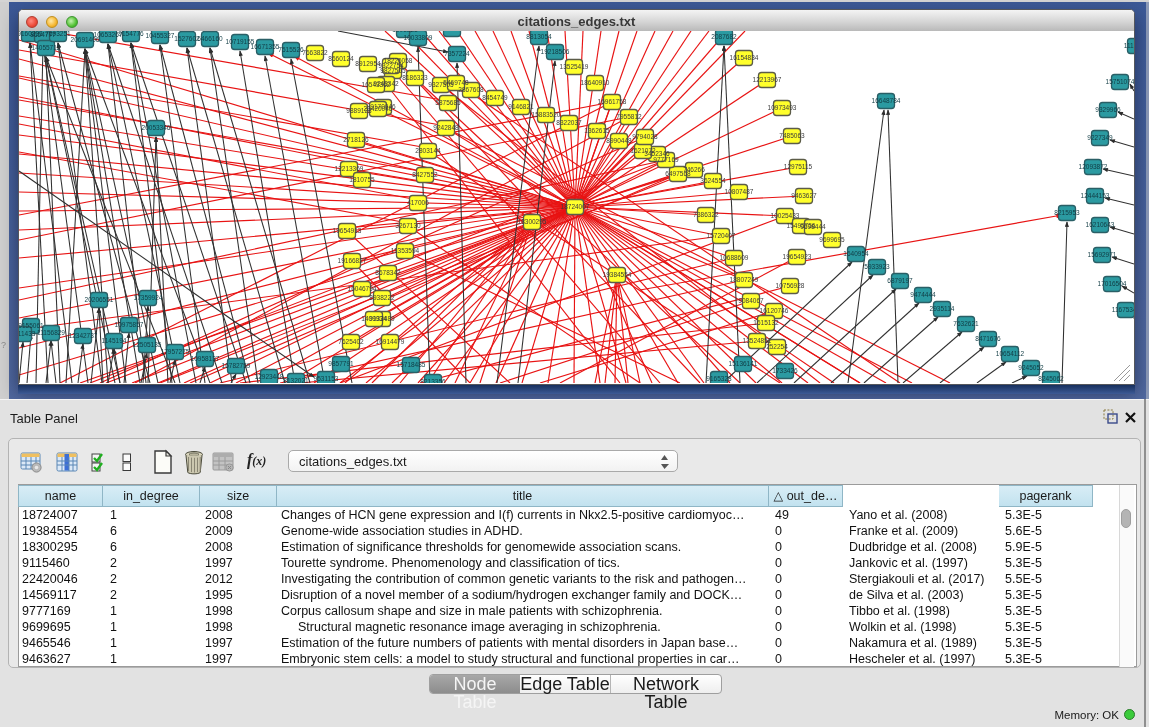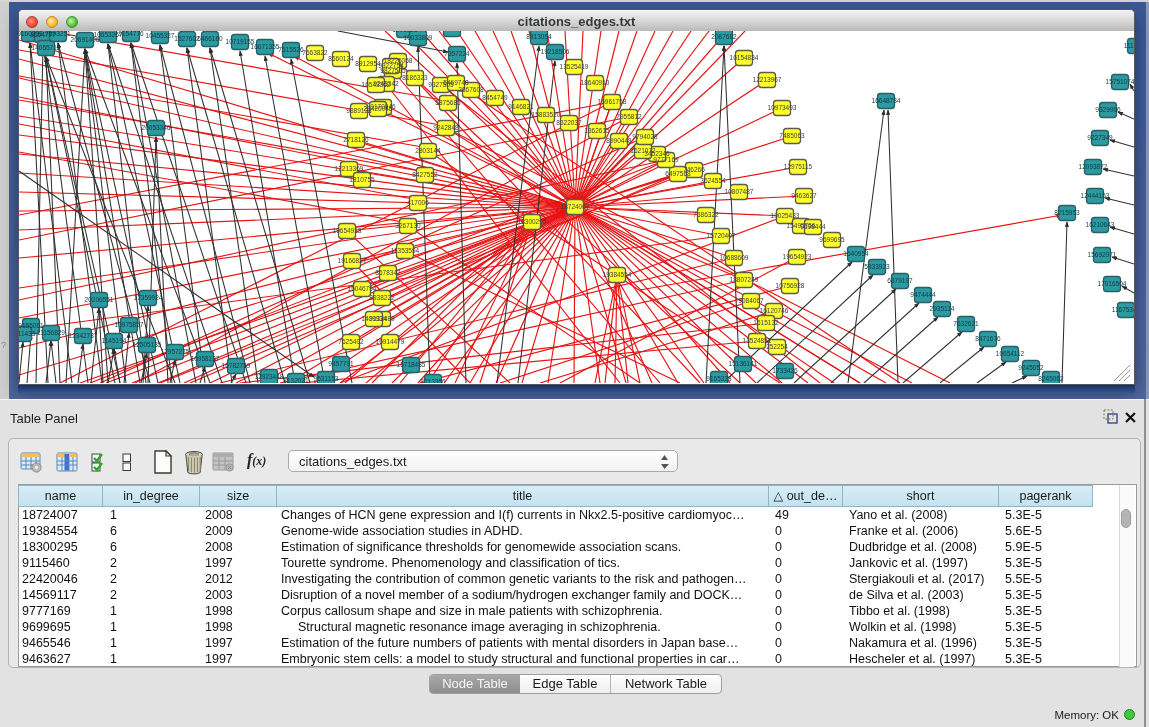--- a/index.html
+++ b/index.html
@@ -19,21 +19,21 @@
 svg text.ly{font:6.5px "Liberation Sans",sans-serif;fill:#3c3c3c;text-anchor:middle}
 #panel{position:absolute;left:0;top:399px;width:1149px;height:328px;background:#e2e2e2;border-top:1px solid #f5f5f5}
 #ptitle{position:absolute;left:10px;top:411px;font-size:13px;color:#1c1c1c}
 #box{position:absolute;left:8px;top:438px;width:1133px;height:230px;background:#e9e9e9;border:1px solid #b3b3b3;border-radius:5px}
 .ti{position:absolute;top:450px}
 #combo{position:absolute;left:288px;top:450px;width:390px;height:22px;background:linear-gradient(#fff,#f2f2f2);border:1px solid #a9a9a9;border-radius:5px;font-size:13px;color:#1a1a1a;line-height:21px;padding-left:10px}
 #tablewrap{position:absolute;left:18px;top:484px;width:1119px;height:183px;background:#fff;border:1px solid #9b9b9b}
 .th{position:absolute;top:485px;height:22px;background:linear-gradient(#d8edf6,#c2e2ef);border:1px solid #8fb6c6;border-left:none;font-size:12.5px;color:#1a1a1a;text-align:center;line-height:21px}
 .tr{position:absolute;left:0;width:1149px;height:16px;font-size:12.5px;color:#111}
 .tr span{position:absolute;top:0;white-space:nowrap;overflow:hidden}
-#tabs{position:absolute;left:429px;top:674px;width:293px;height:20px;border:1px solid #9f9f9f;border-radius:4px;background:linear-gradient(#fff,#eee);font-size:13px;color:#1a1a1a}
+#tabs{position:absolute;left:429px;top:674px;width:293px;height:20px;border:1px solid #9f9f9f;border-radius:4px;background:linear-gradient(#fff,#eee);font-size:18px;color:#1a1a1a}
 #seg1{position:absolute;left:0;top:0;width:90px;height:18px;background:linear-gradient(#a8a8a8,#8d8d8d);border-radius:3px 0 0 3px;color:#f5f5f5;text-align:center;line-height:18px}
 #seg2{position:absolute;left:90px;top:0;width:91px;height:18px;border-right:1px solid #b5b5b5;text-align:center;line-height:18px}
 #seg3{position:absolute;left:181px;top:0;width:110px;height:18px;text-align:center;line-height:18px}
 #mem{position:absolute;right:30px;top:709px;font-size:11.5px;color:#1a1a1a}
 #memdot{position:absolute;right:14px;top:709px;width:11px;height:11px;border-radius:50%;background:#3bcb3b;border:1.5px solid #2c7a2c}
 #redge{position:absolute;left:1144px;top:399px;width:2px;height:328px;background:#8f8f8f}
 </style></head><body>
 <div id="page">
 <div id="topstrip"></div>
 <div id="desk"></div>
@@ -628,38 +628,37 @@
         <path d="M4.5 1L8 6H1z" fill="#555"></path>
         <path d="M4.5 15L1 10h8z" fill="#555"></path>
       </svg>
 </div>
 <div id="tablewrap"></div>
 <div class="th" style="left:18px;width:85px;border-left:1px solid #8fb6c6">name</div>
 <div class="th" style="left:103px;width:97px">in_degree</div>
 <div class="th" style="left:200px;width:77px">size</div>
 <div class="th" style="left:277px;width:492px">title</div>
 <div class="th" style="left:769px;width:74px">△ out_de…</div>
-<div class="th" style="left:843px;width:156px">short</div>
 <div class="th" style="left:999px;width:94px">pagerank</div>
 <div class="tr" style="top:508px">
       <span style="left:22px">18724007</span>
       <span style="left:110px">1</span>
       <span style="left:205px">2008</span>
       <span style="left:281px;width:484px">Changes of HCN gene expression and I(f) currents in Nkx2.5-positive cardiomyoc…</span>
       <span style="left:775px">49</span>
       <span style="left:849px;width:148px">Yano et al. (2008)</span>
       <span style="left:1005px">5.3E-5</span>
     </div>
     <div class="tr" style="top:524px">
       <span style="left:22px">19384554</span>
       <span style="left:110px">6</span>
       <span style="left:205px">2009</span>
       <span style="left:281px;width:484px">Genome-wide association studies in ADHD.</span>
       <span style="left:775px">0</span>
-      <span style="left:849px;width:148px">Franke et al. (2006)</span>
+      <span style="left:849px;width:148px">Franke et al. (2009)</span>
       <span style="left:1005px">5.6E-5</span>
     </div>
     <div class="tr" style="top:540px">
       <span style="left:22px">18300295</span>
       <span style="left:110px">6</span>
       <span style="left:205px">2008</span>
       <span style="left:281px;width:484px">Estimation of significance thresholds for genomewide association scans.</span>
       <span style="left:775px">0</span>
       <span style="left:849px;width:148px">Dudbridge et al. (2008)</span>
       <span style="left:1005px">5.9E-5</span>
@@ -678,21 +677,21 @@
       <span style="left:110px">2</span>
       <span style="left:205px">2012</span>
       <span style="left:281px;width:484px">Investigating the contribution of common genetic variants to the risk and pathogen…</span>
       <span style="left:775px">0</span>
       <span style="left:849px;width:148px">Stergiakouli et al. (2017)</span>
       <span style="left:1005px">5.5E-5</span>
     </div>
     <div class="tr" style="top:588px">
       <span style="left:22px">14569117</span>
       <span style="left:110px">2</span>
-      <span style="left:205px">2003</span>
+      <span style="left:205px">1995</span>
       <span style="left:281px;width:484px">Disruption of a novel member of a sodium/hydrogen exchanger family and DOCK…</span>
       <span style="left:775px">0</span>
       <span style="left:849px;width:148px">de Silva et al. (2003)</span>
       <span style="left:1005px">5.3E-5</span>
     </div>
     <div class="tr" style="top:604px">
       <span style="left:22px">9777169</span>
       <span style="left:110px">1</span>
       <span style="left:205px">1998</span>
       <span style="left:281px;width:484px">Corpus callosum shape and size in male patients with schizophrenia.</span>
@@ -708,21 +707,21 @@
       <span style="left:775px">0</span>
       <span style="left:849px;width:148px">Wolkin et al. (1998)</span>
       <span style="left:1005px">5.3E-5</span>
     </div>
     <div class="tr" style="top:636px">
       <span style="left:22px">9465546</span>
       <span style="left:110px">1</span>
       <span style="left:205px">1997</span>
       <span style="left:281px;width:484px">Estimation of the future numbers of patients with mental disorders in Japan base…</span>
       <span style="left:775px">0</span>
-      <span style="left:849px;width:148px">Nakamura et al. (1996)</span>
+      <span style="left:849px;width:148px">Nakamura et al. (1989)</span>
       <span style="left:1005px">5.3E-5</span>
     </div>
     <div class="tr" style="top:652px">
       <span style="left:22px">9463627</span>
       <span style="left:110px">1</span>
       <span style="left:205px">1997</span>
       <span style="left:281px;width:484px">Embryonic stem cells: a model to study structural and functional properties in car…</span>
       <span style="left:775px">0</span>
       <span style="left:849px;width:148px">Hescheler et al. (1997)</span>
       <span style="left:1005px">5.3E-5</span>

